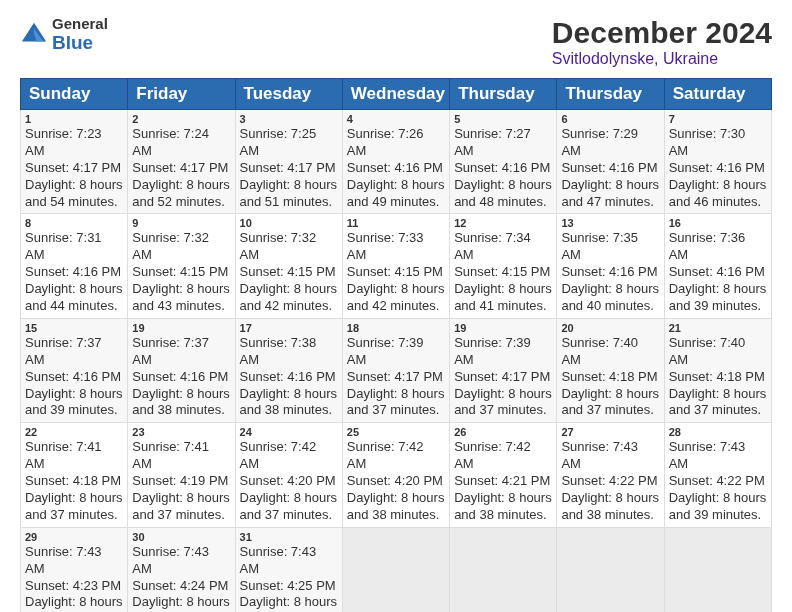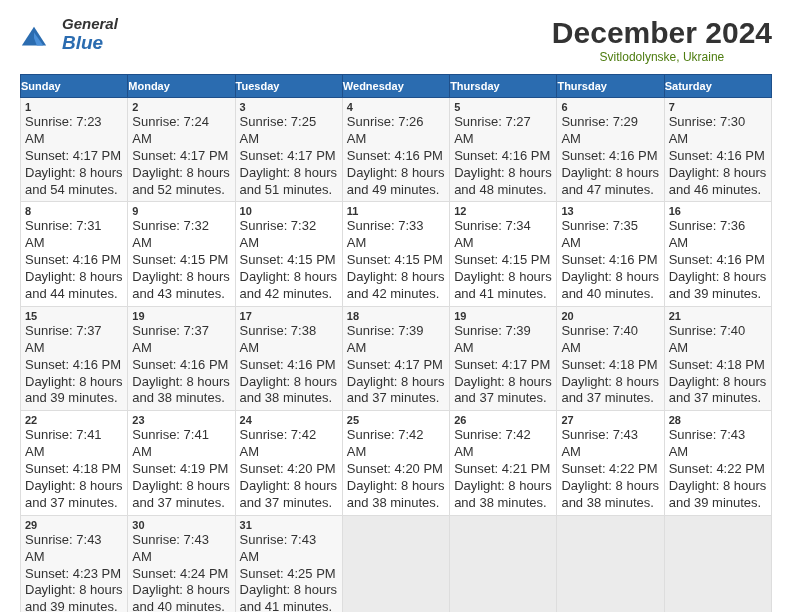--- a/index.html
+++ b/index.html
@@ -18,23 +18,22 @@
       flex-direction: column;
     }
     .header {
       display: flex;
       justify-content: space-between;
       align-items: flex-start;
       margin-bottom: 10px;
     }
     .logo {
       display: flex;
-      align-items: flex-end;
-      gap: 14px;
-      font-style: italic;
+      align-items: center;
+      gap: 4px;
     }
     .logo-text {
       display: flex;
       flex-direction: column;
       line-height: 1.1;
     }
     .logo-general {
       font-size: 15px;
       font-weight: bold;
       color: #333;
@@ -42,43 +41,43 @@
     .logo-blue {
       font-size: 19px;
       font-weight: bold;
       color: #2b6cb0;
     }
     .logo-icon {
       width: 28px;
       height: 28px;
     }
     .title-block {
-      text-align: center;
+      text-align: left;
     }
     .month-title {
       font-size: 30px;
       font-weight: bold;
       color: #333;
     }
     .subtitle {
-      font-size: 12px;
-      color: #4d7c0f;
+      font-size: 16px;
+      color: #4c1d95;
     }
     .calendar {
       width: 100%;
       border-collapse: collapse;
       flex: 1;
       table-layout: fixed;
     }
     .calendar thead tr th {
       background: #2b6cb0;
       color: #ffffff;
-      font-size: 11px;
+      font-size: 17px;
       font-weight: bold;
-      padding: 5px 0;
+      padding: 5px 8px;
       text-align: left;
       border: 1px solid #1e4f8a;
     }
     .calendar tbody tr td {
       vertical-align: top;
       font-size: 9.5px;
       color: #333;
       padding: 3px 4px;
       border: 1px solid #ddd;
       background: #fff;
@@ -120,21 +119,21 @@
     <div class="title-block">
       <div class="month-title">December 2024</div>
       <div class="subtitle">Svitlodolynske, Ukraine</div>
     </div>
   </div>
 
   <table class="calendar">
     <thead>
       <tr>
       <th>Sunday</th>
-          <th>Monday</th>
+          <th>Friday</th>
           <th>Tuesday</th>
           <th>Wednesday</th>
           <th>Thursday</th>
           <th>Thursday</th>
           <th>Saturday</th>
         </tr>
     </thead>
     <tbody id="calendar-body">
     <tr>
           <td><span class="day-num">1</span><span class="cell-text">Sunrise: 7:23 AM<br>Sunset: 4:17 PM<br>Daylight: 8 hours and 54 minutes.</span></td>

